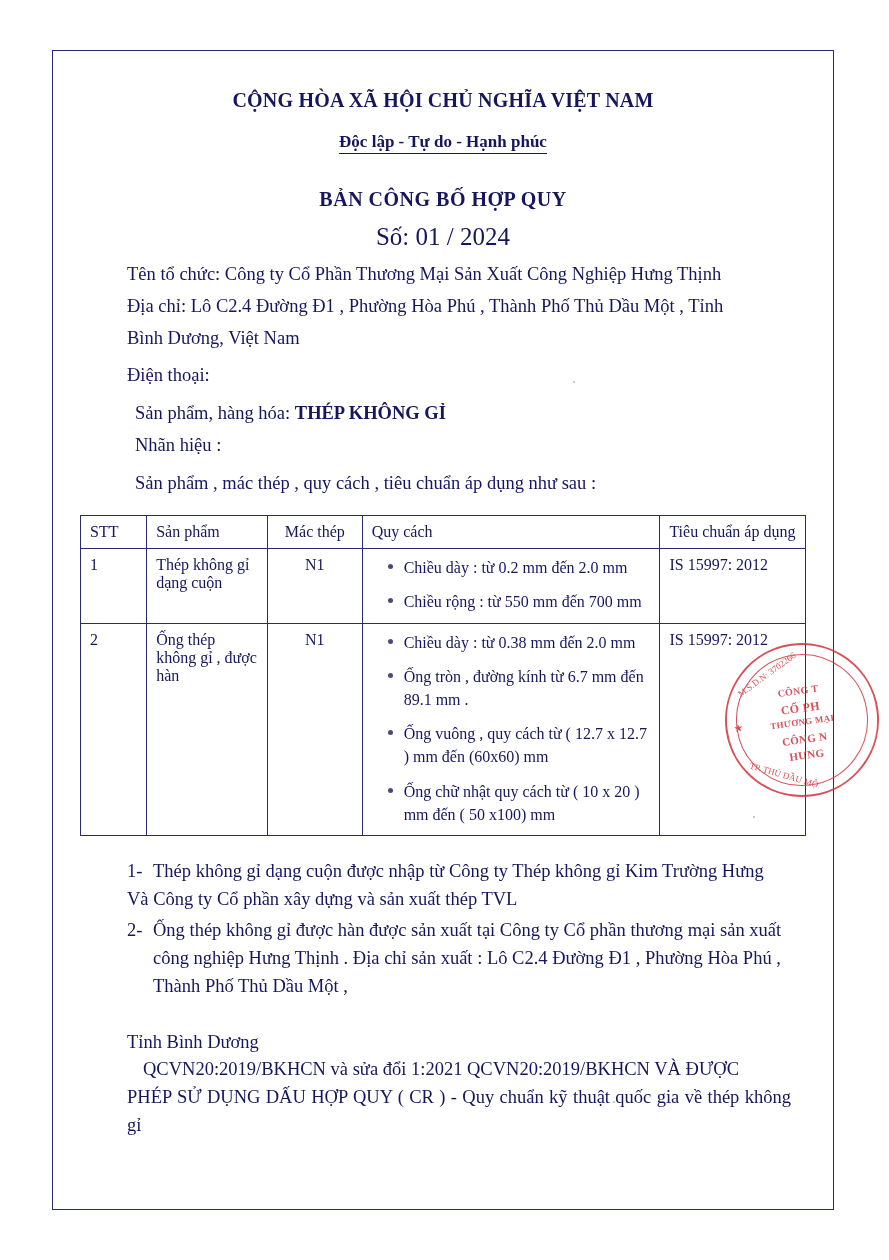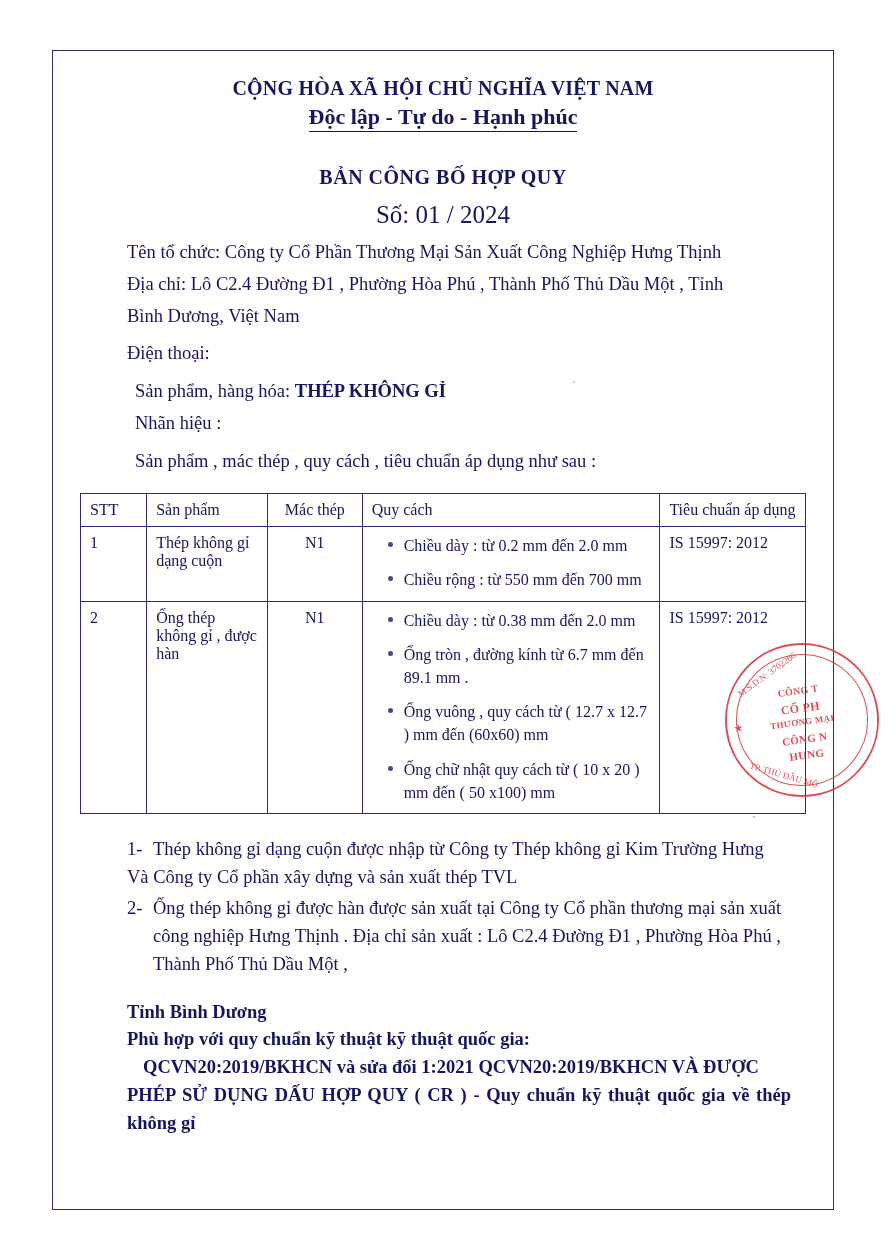--- a/index.html
+++ b/index.html
@@ -31,26 +31,26 @@
     padding: 18px 26px 0 26px;
     box-sizing: border-box;
   }
 
   .center { text-align: center; }
 
   .hdr-1 {
     font-weight: bold;
     font-size: 20px;
     letter-spacing: 0.2px;
-    margin-top: 8px;
+    margin-top: 20px;
   }
   .hdr-2 {
     font-weight: bold;
-    font-size: 22px;
-    margin-top: 4px;
+    font-size: 17px;
+    margin-top: 20px;
     display: inline-block;
     border-bottom: 1.5px solid #16165e;
     padding-bottom: 1px;
   }
   .title {
     font-weight: bold;
     font-size: 20px;
     letter-spacing: 0.5px;
     margin-top: 34px;
   }
@@ -123,26 +123,25 @@
     line-height: 1.5;
     padding-left: 48px;
     padding-right: 20px;
   }
   .note-row { display: flex; margin-top: 4px; }
   .note-num { width: 26px; flex: 0 0 26px; }
   .note-txt { flex: 1; }
   .note-txt.just { text-align: justify; }
 
   .tail {
-    margin-top: 20px;
+    margin-top: 28px;
     font-size: 18.5px;
     line-height: 1.5;
     padding-left: 48px;
     padding-right: 16px;
-    font-weight: bold;
   }
   .tail .ind { padding-left: 16px; }
   .tail .just { text-align: justify; }
 
   
   .stamp {
     position: absolute;
     right: -46px;
     top: 592px;
     width: 150px;
@@ -275,21 +274,20 @@
       <div class="note-row">
         <div class="note-num">2-</div>
         <div class="note-txt just">Ống thép không gỉ được hàn được sản xuất tại Công ty Cổ phần thương mại sản xuất</div>
       </div>
       <div style="padding-left:26px;">công nghiệp Hưng Thịnh . Địa chỉ sản xuất : Lô C2.4 Đường Đ1 , Phường Hòa Phú ,</div>
       <div style="padding-left:26px;">Thành Phố Thủ Dầu Một ,</div>
     </div>
 
     <div class="tail">
       <div>Tỉnh Bình Dương</div>
-      <div>Phù hợp với quy chuẩn kỹ thuật kỹ thuật quốc gia:</div>
       <div class="ind just">QCVN20:2019/BKHCN và sửa đổi 1:2021  QCVN20:2019/BKHCN VÀ ĐƯỢC</div>
       <div class="just">PHÉP SỬ DỤNG DẤU HỢP QUY ( CR ) -  Quy chuẩn kỹ thuật quốc gia về thép không gỉ</div>
     </div>
 
   </div>
 
   <div class="stamp">
     <div class="ring"></div>
     <div class="arc-top">M.S.D.N: 3702266</div>
     <div class="star">★</div>

